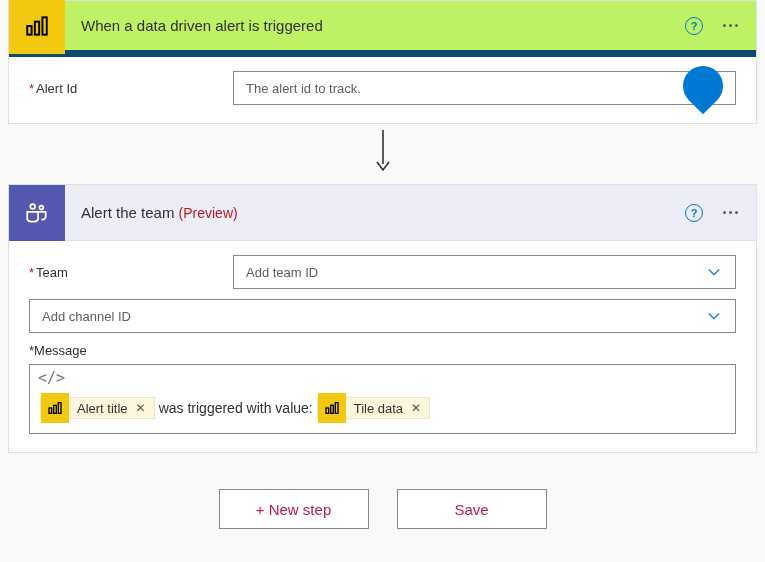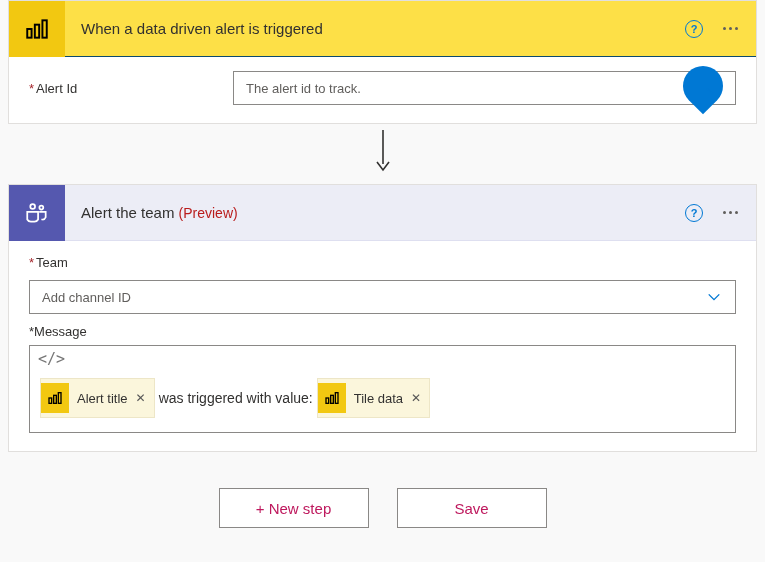--- a/index.html
+++ b/index.html
@@ -109,21 +109,21 @@
     font-size: 14px;
   }
 
   .arrow-wrap {
     display: flex;
     justify-content: center;
     padding: 6px 0 10px;
   }
 
   .header-tint { background: #ecedf6; border-bottom: 1px solid #dedff0;}
-  .header-tint-yellow { background: #fde047; border-bottom: 1px solid #0c4a6e;}
+  .header-tint-yellow { background: #bef264; border-bottom: 7px solid #0c4a6e;}
 
   .msg-label { margin-bottom: 6px; font-size: 13px; }
   .msg-box {
     border: 1px solid #8a8886;
     background: #fff;
     padding: 0;
   }
   .msg-toolbar {
     padding: 4px 8px;
     color: #767676;
@@ -137,21 +137,21 @@
     flex-wrap: wrap;
     gap: 4px;
     font-size: 14px;
   }
   .token {
     display: inline-flex;
     align-items: center;
     background: #fbf6dc;
     border: 1px solid #ede6c7;
     padding: 0;
-    height: 40px;
+    height: 22px;
   }
   .token .tk-icon {
     background: #f2c811;
     width: 28px; height: 30px;
     display: flex; align-items: center; justify-content: center;
     margin-right: 0;
   }
   .token .tk-text { padding: 0 8px; font-size: 13px; }
   .token .tk-x { padding-right: 8px; font-size: 12px; color: #555; cursor: pointer;}
 
@@ -241,20 +241,28 @@
           <span></span>
           <span></span>
           <span></span>
         </div>
     </div>
     <div class="card-body">
 
       <div class="row">
         <div class="label">
           <span class="req">*</span><span>Team</span>
+        </div>
+        <div class="field">
+          <input placeholder="Add team ID" style="">
+          <div class="chev">
+            <svg width="14" height="14" viewBox="0 0 16 16">
+                <path d="M2 5 L8 11 L14 5" fill="none" stroke="#0078d4" stroke-width="1.6"></path>
+              </svg>
+          </div>
         </div>
       </div>
 
       <div class="row">
         <div class="field">
           <input placeholder="Add channel ID" style="">
           <div class="chev">
             <svg width="14" height="14" viewBox="0 0 16 16">
                 <path d="M2 5 L8 11 L14 5" fill="none" stroke="#0078d4" stroke-width="1.6"></path>
               </svg>

